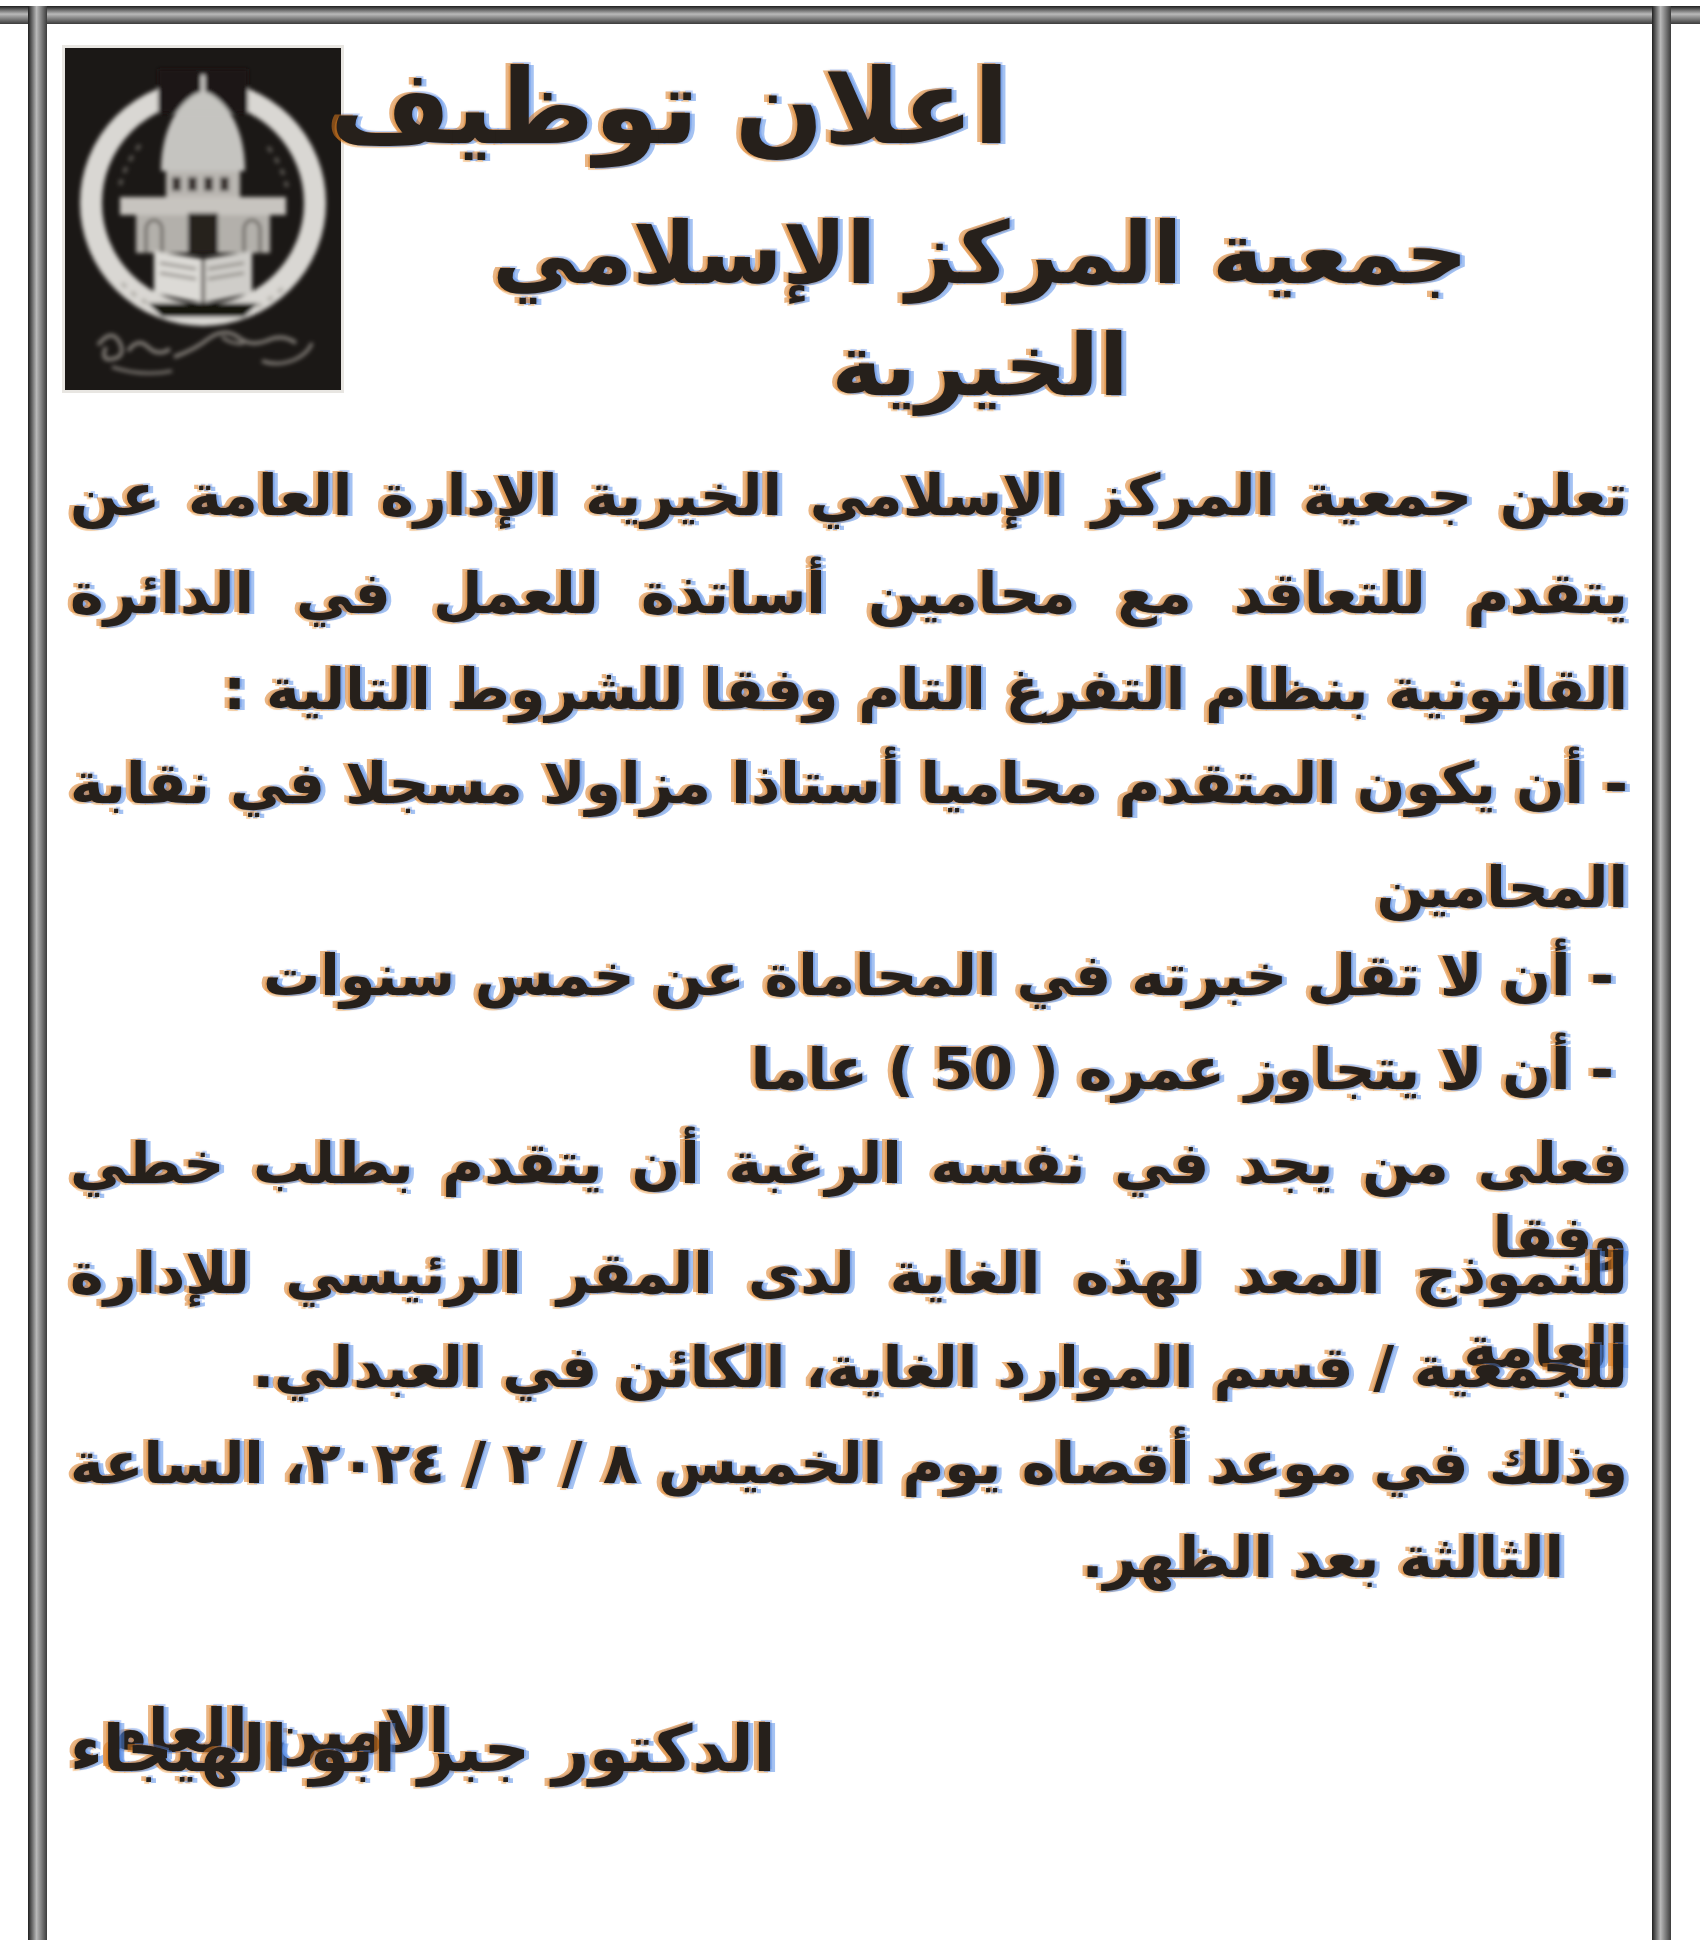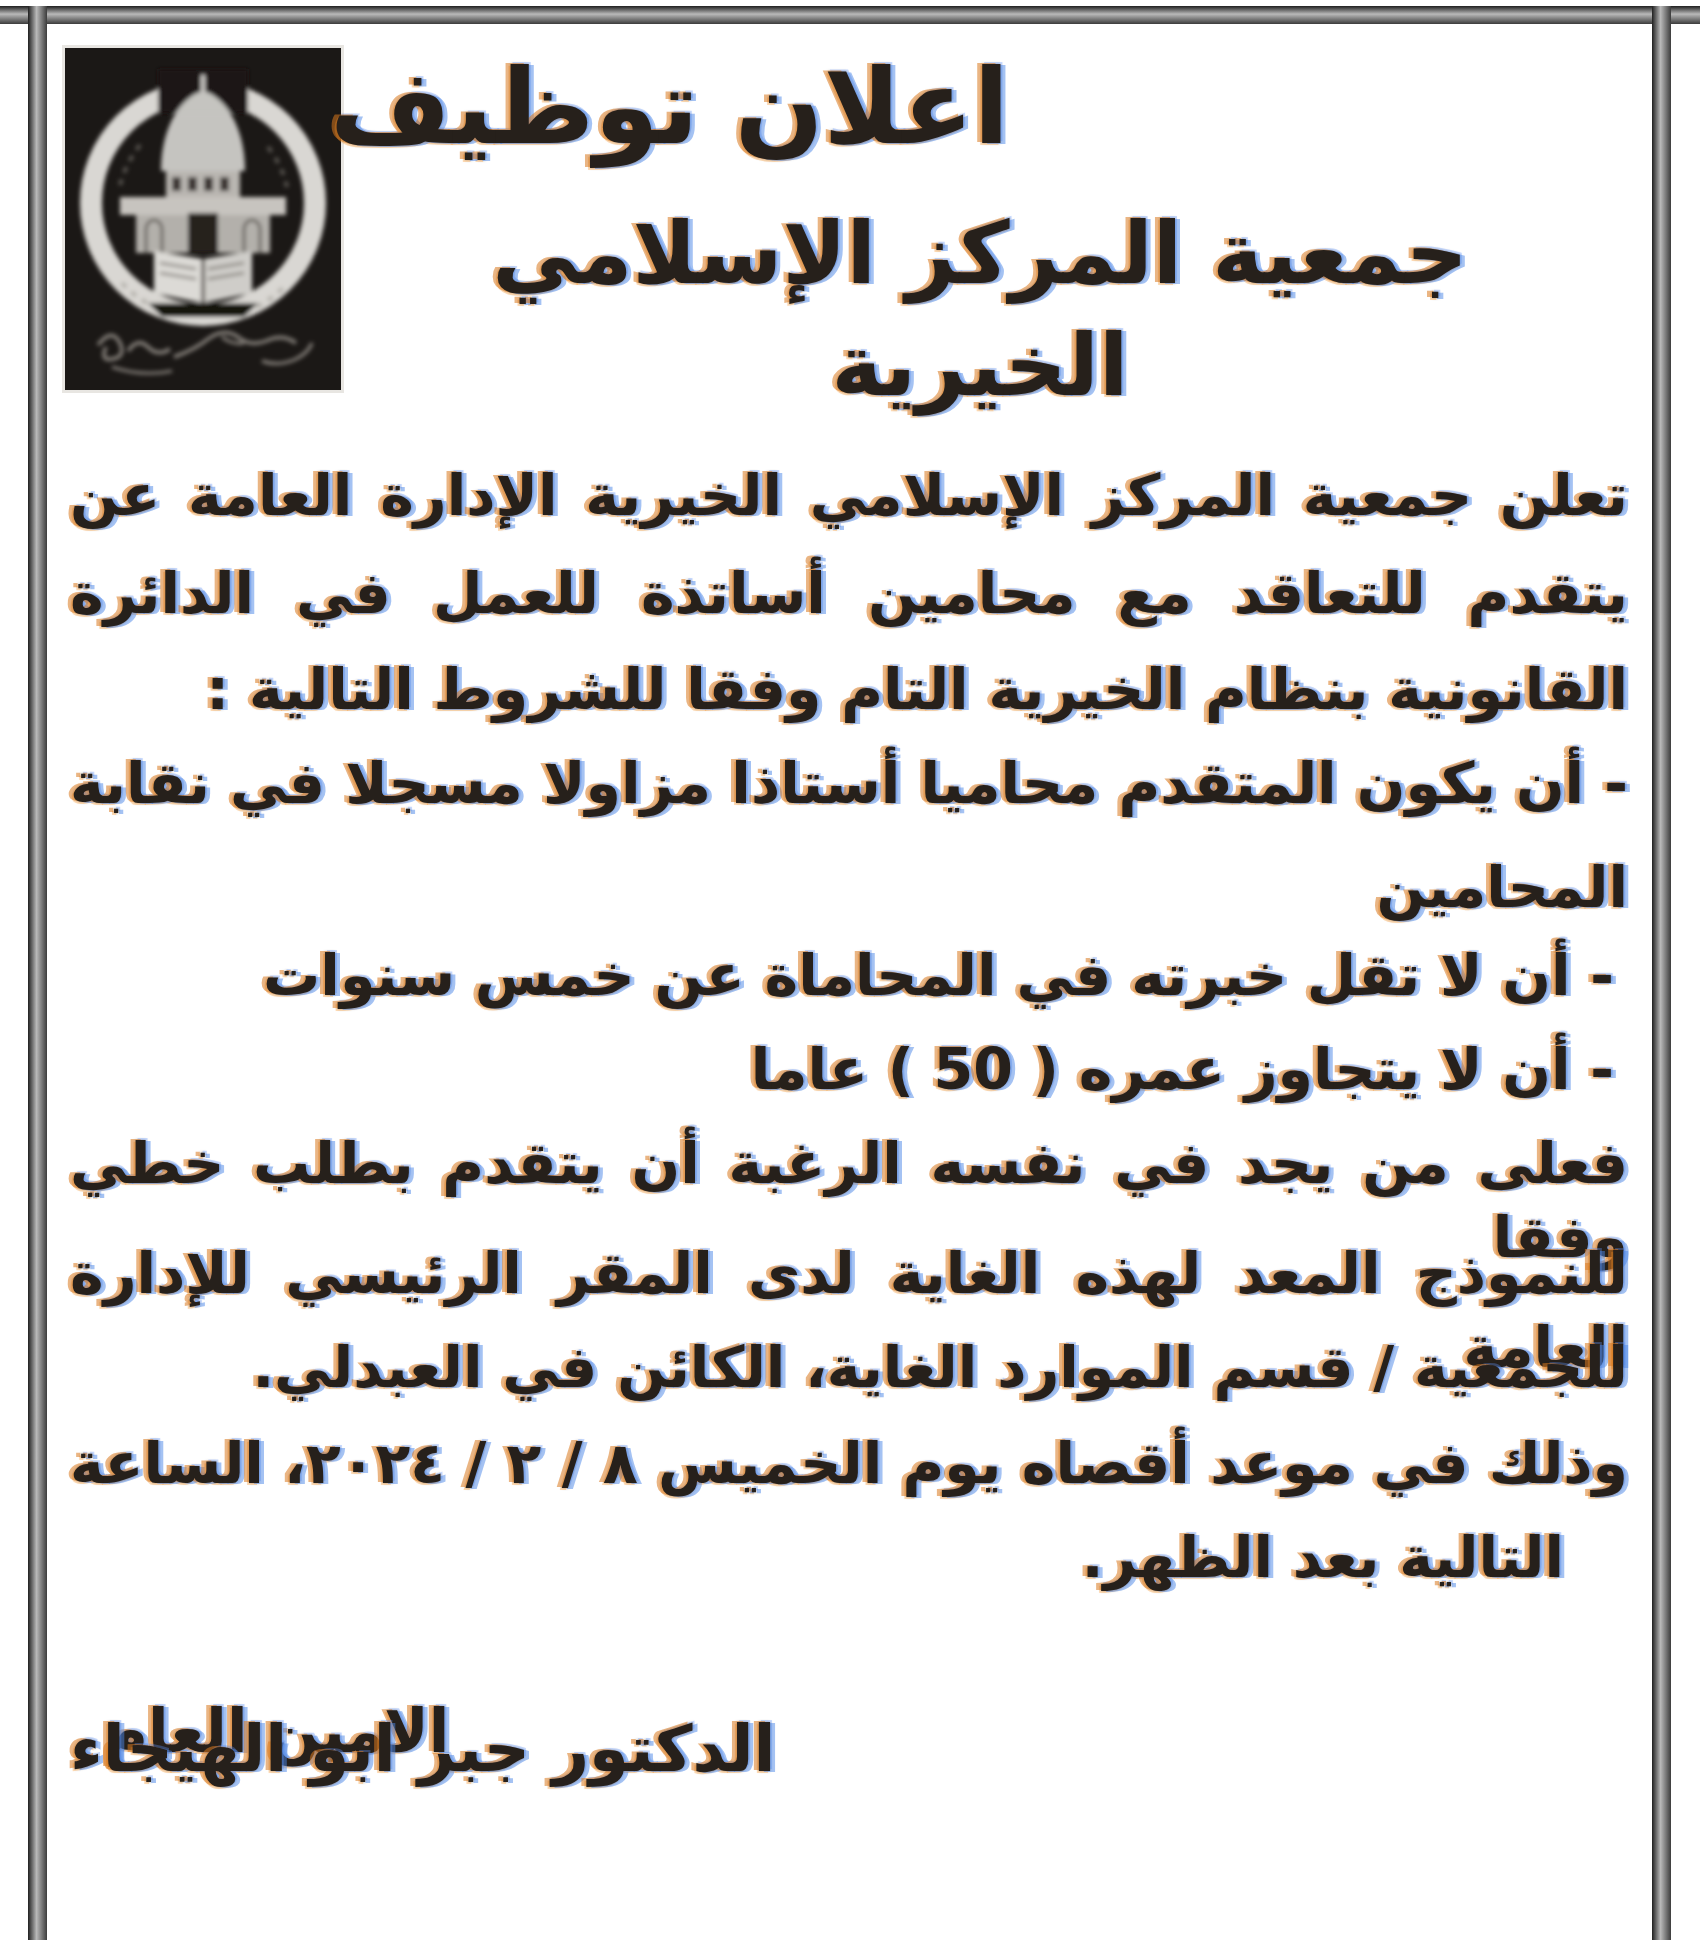--- a/index.html
+++ b/index.html
@@ -128,25 +128,25 @@
         </filter>
       </defs>
   </svg>
 </div>
 
 <div class="ink title1" lang="ar">اعلان توظيف</div>
 <div class="ink title2" lang="ar">جمعية المركز الإسلامي الخيرية</div>
 
 <div class="ink bline just l1" lang="ar">تعلن جمعية المركز الإسلامي الخيرية الإدارة العامة عن</div>
 <div class="ink bline just l2" lang="ar">يتقدم للتعاقد مع محامين أساتذة للعمل في الدائرة</div>
-<div class="ink bline l3" lang="ar">القانونية بنظام الخيرية التام وفقا للشروط التالية :</div>
+<div class="ink bline l3" lang="ar">القانونية بنظام التفرغ التام وفقا للشروط التالية :</div>
 <div class="ink bline just l4" lang="ar">- أن يكون المتقدم محاميا أستاذا مزاولا مسجلا في نقابة</div>
 <div class="ink bline l5" lang="ar">المحامين</div>
 <div class="ink bline l6" lang="ar">- أن لا تقل خبرته في المحاماة عن خمس سنوات</div>
 <div class="ink bline l7" lang="ar">- أن لا يتجاوز عمره ( 50 ) عاما</div>
 <div class="ink bline just l8" lang="ar">فعلى من يجد في نفسه الرغبة أن يتقدم بطلب خطي وفقا</div>
 <div class="ink bline just l9" lang="ar">للنموذج المعد لهذه الغاية لدى المقر الرئيسي للإدارة العامة</div>
 <div class="ink bline l10" lang="ar">للجمعية / قسم الموارد الغاية، الكائن في العبدلي.</div>
 <div class="ink bline just l11" lang="ar">وذلك في موعد أقصاه يوم الخميس ٨ / ٢ / ٢٠٢٤، الساعة</div>
-<div class="ink bline l12" lang="ar">التالية بعد الظهر.</div>
+<div class="ink bline l12" lang="ar">الثالثة بعد الظهر.</div>
 
 <div class="ink sig sig1" lang="ar">الامين العام</div>
 <div class="ink sig sig2" lang="ar">الدكتور جبر ابو الهيجاء</div>
 
 </body></html>

